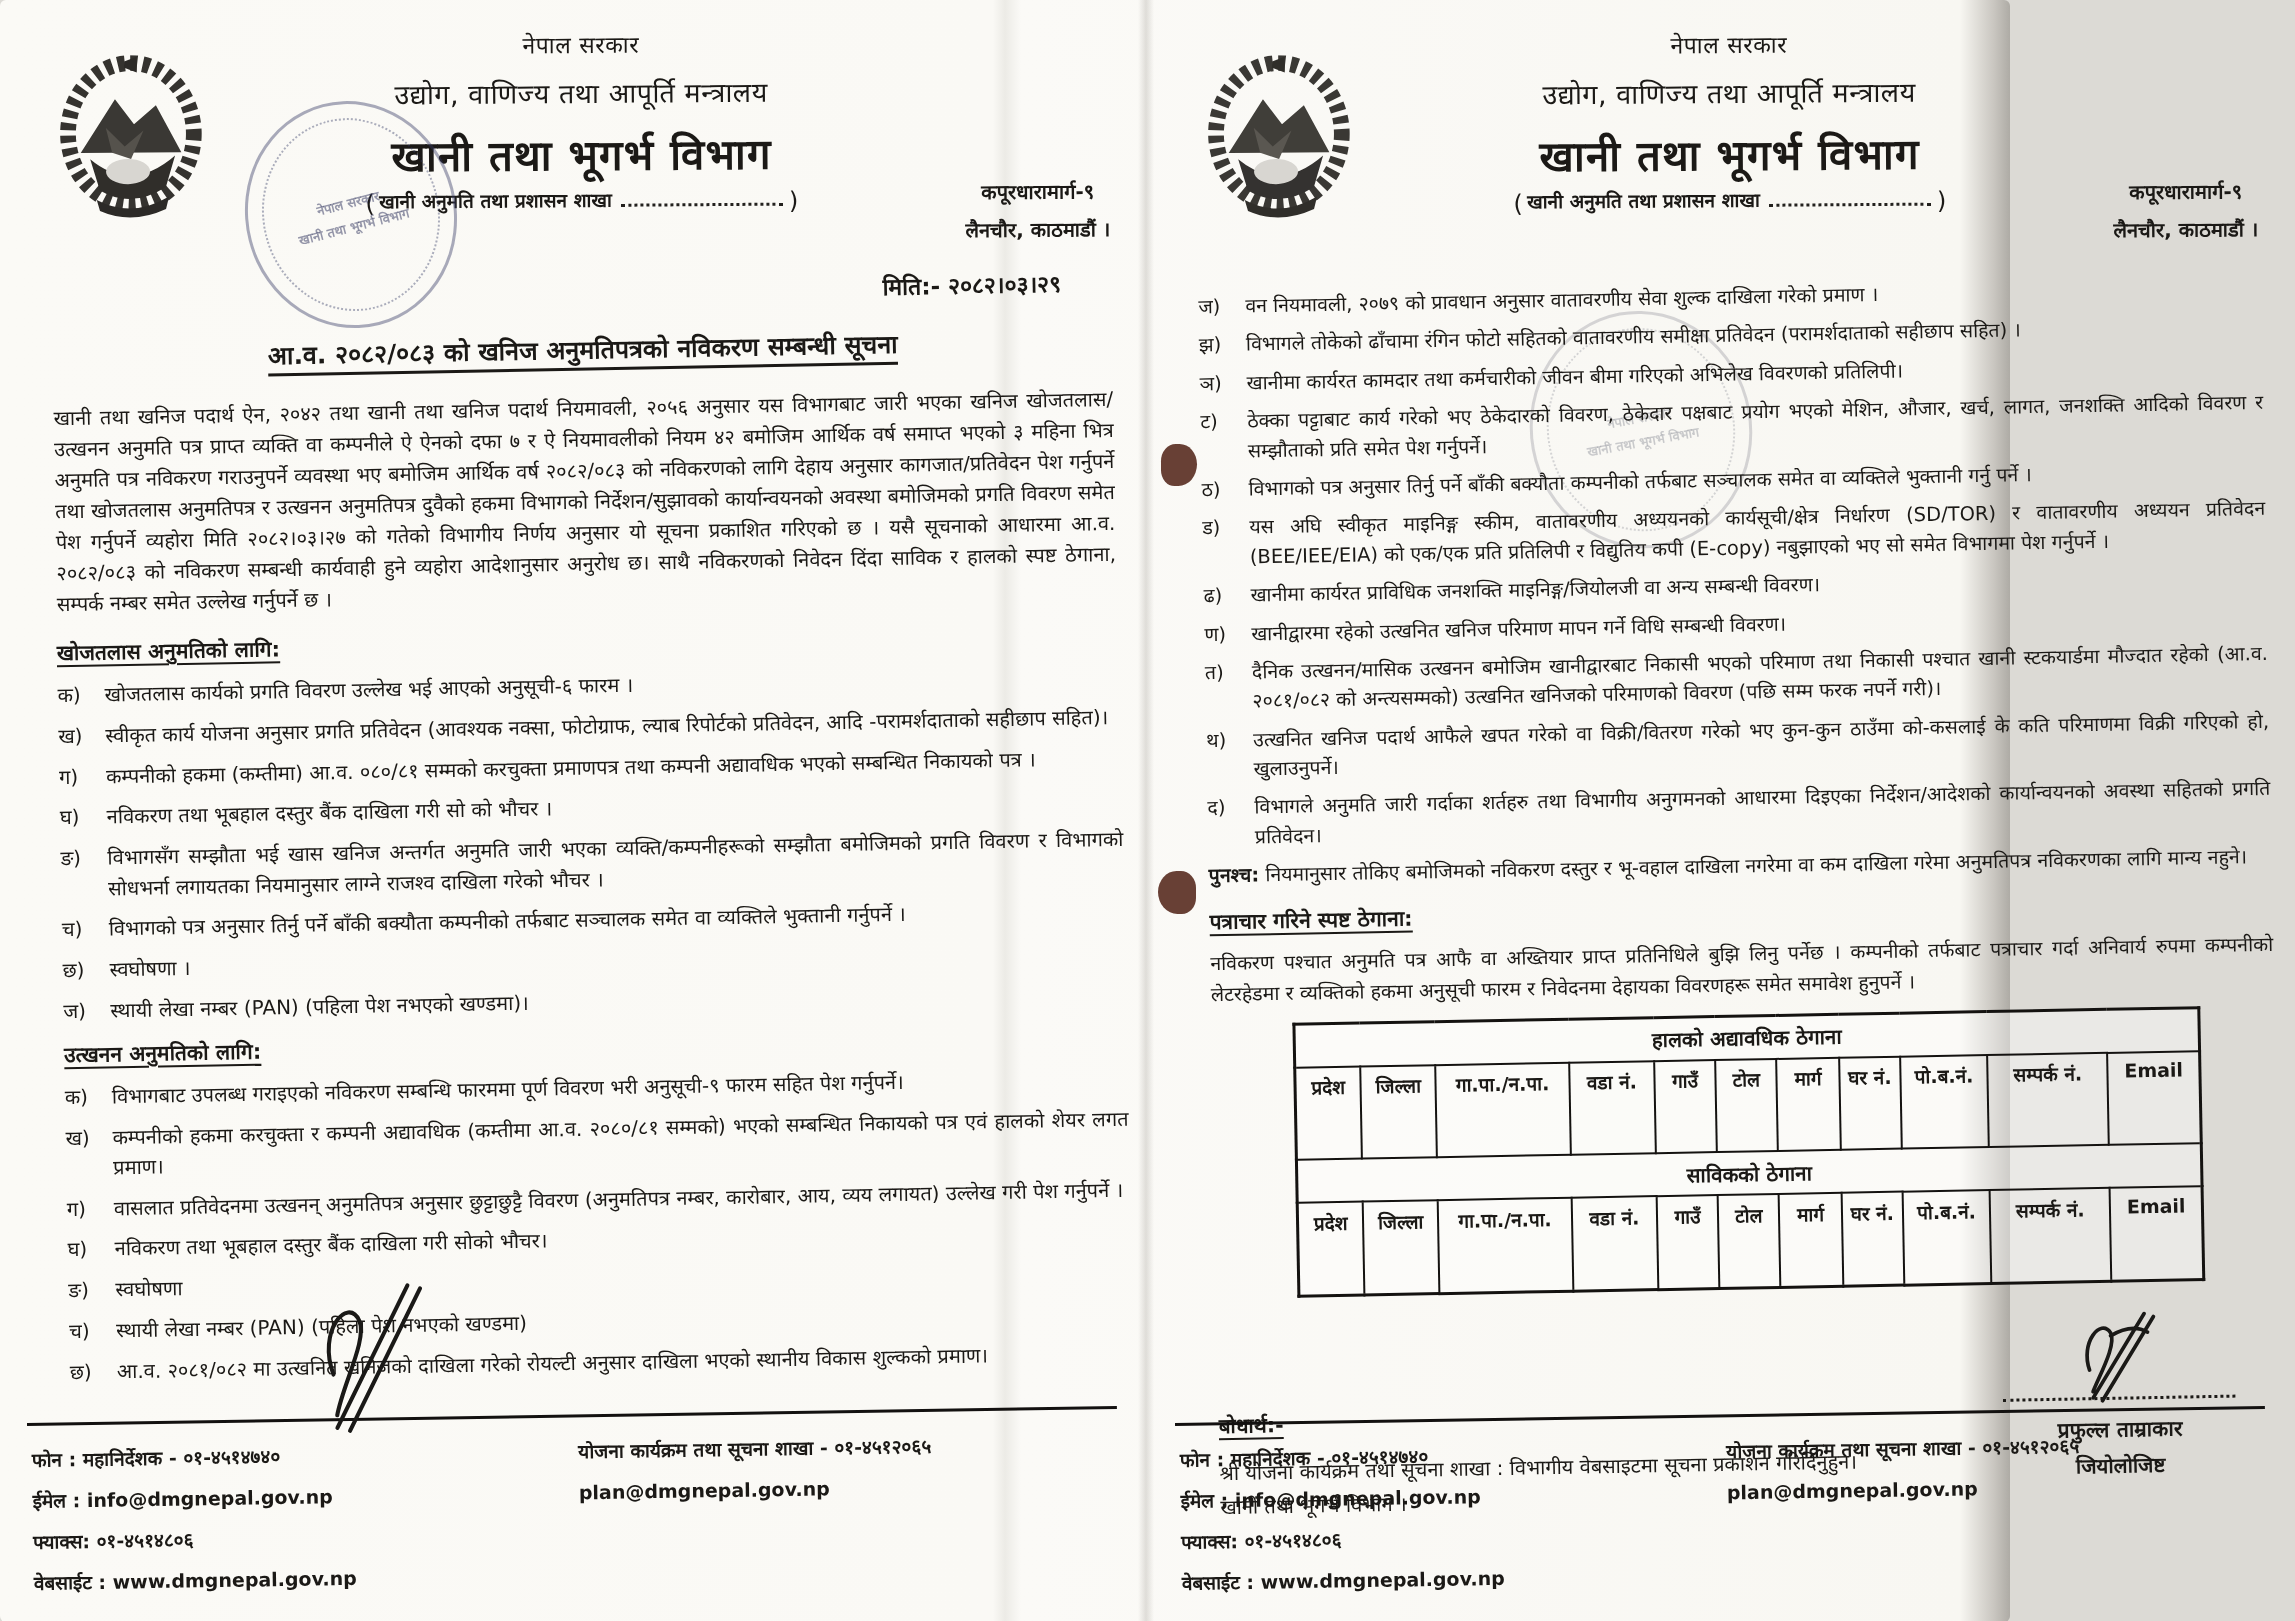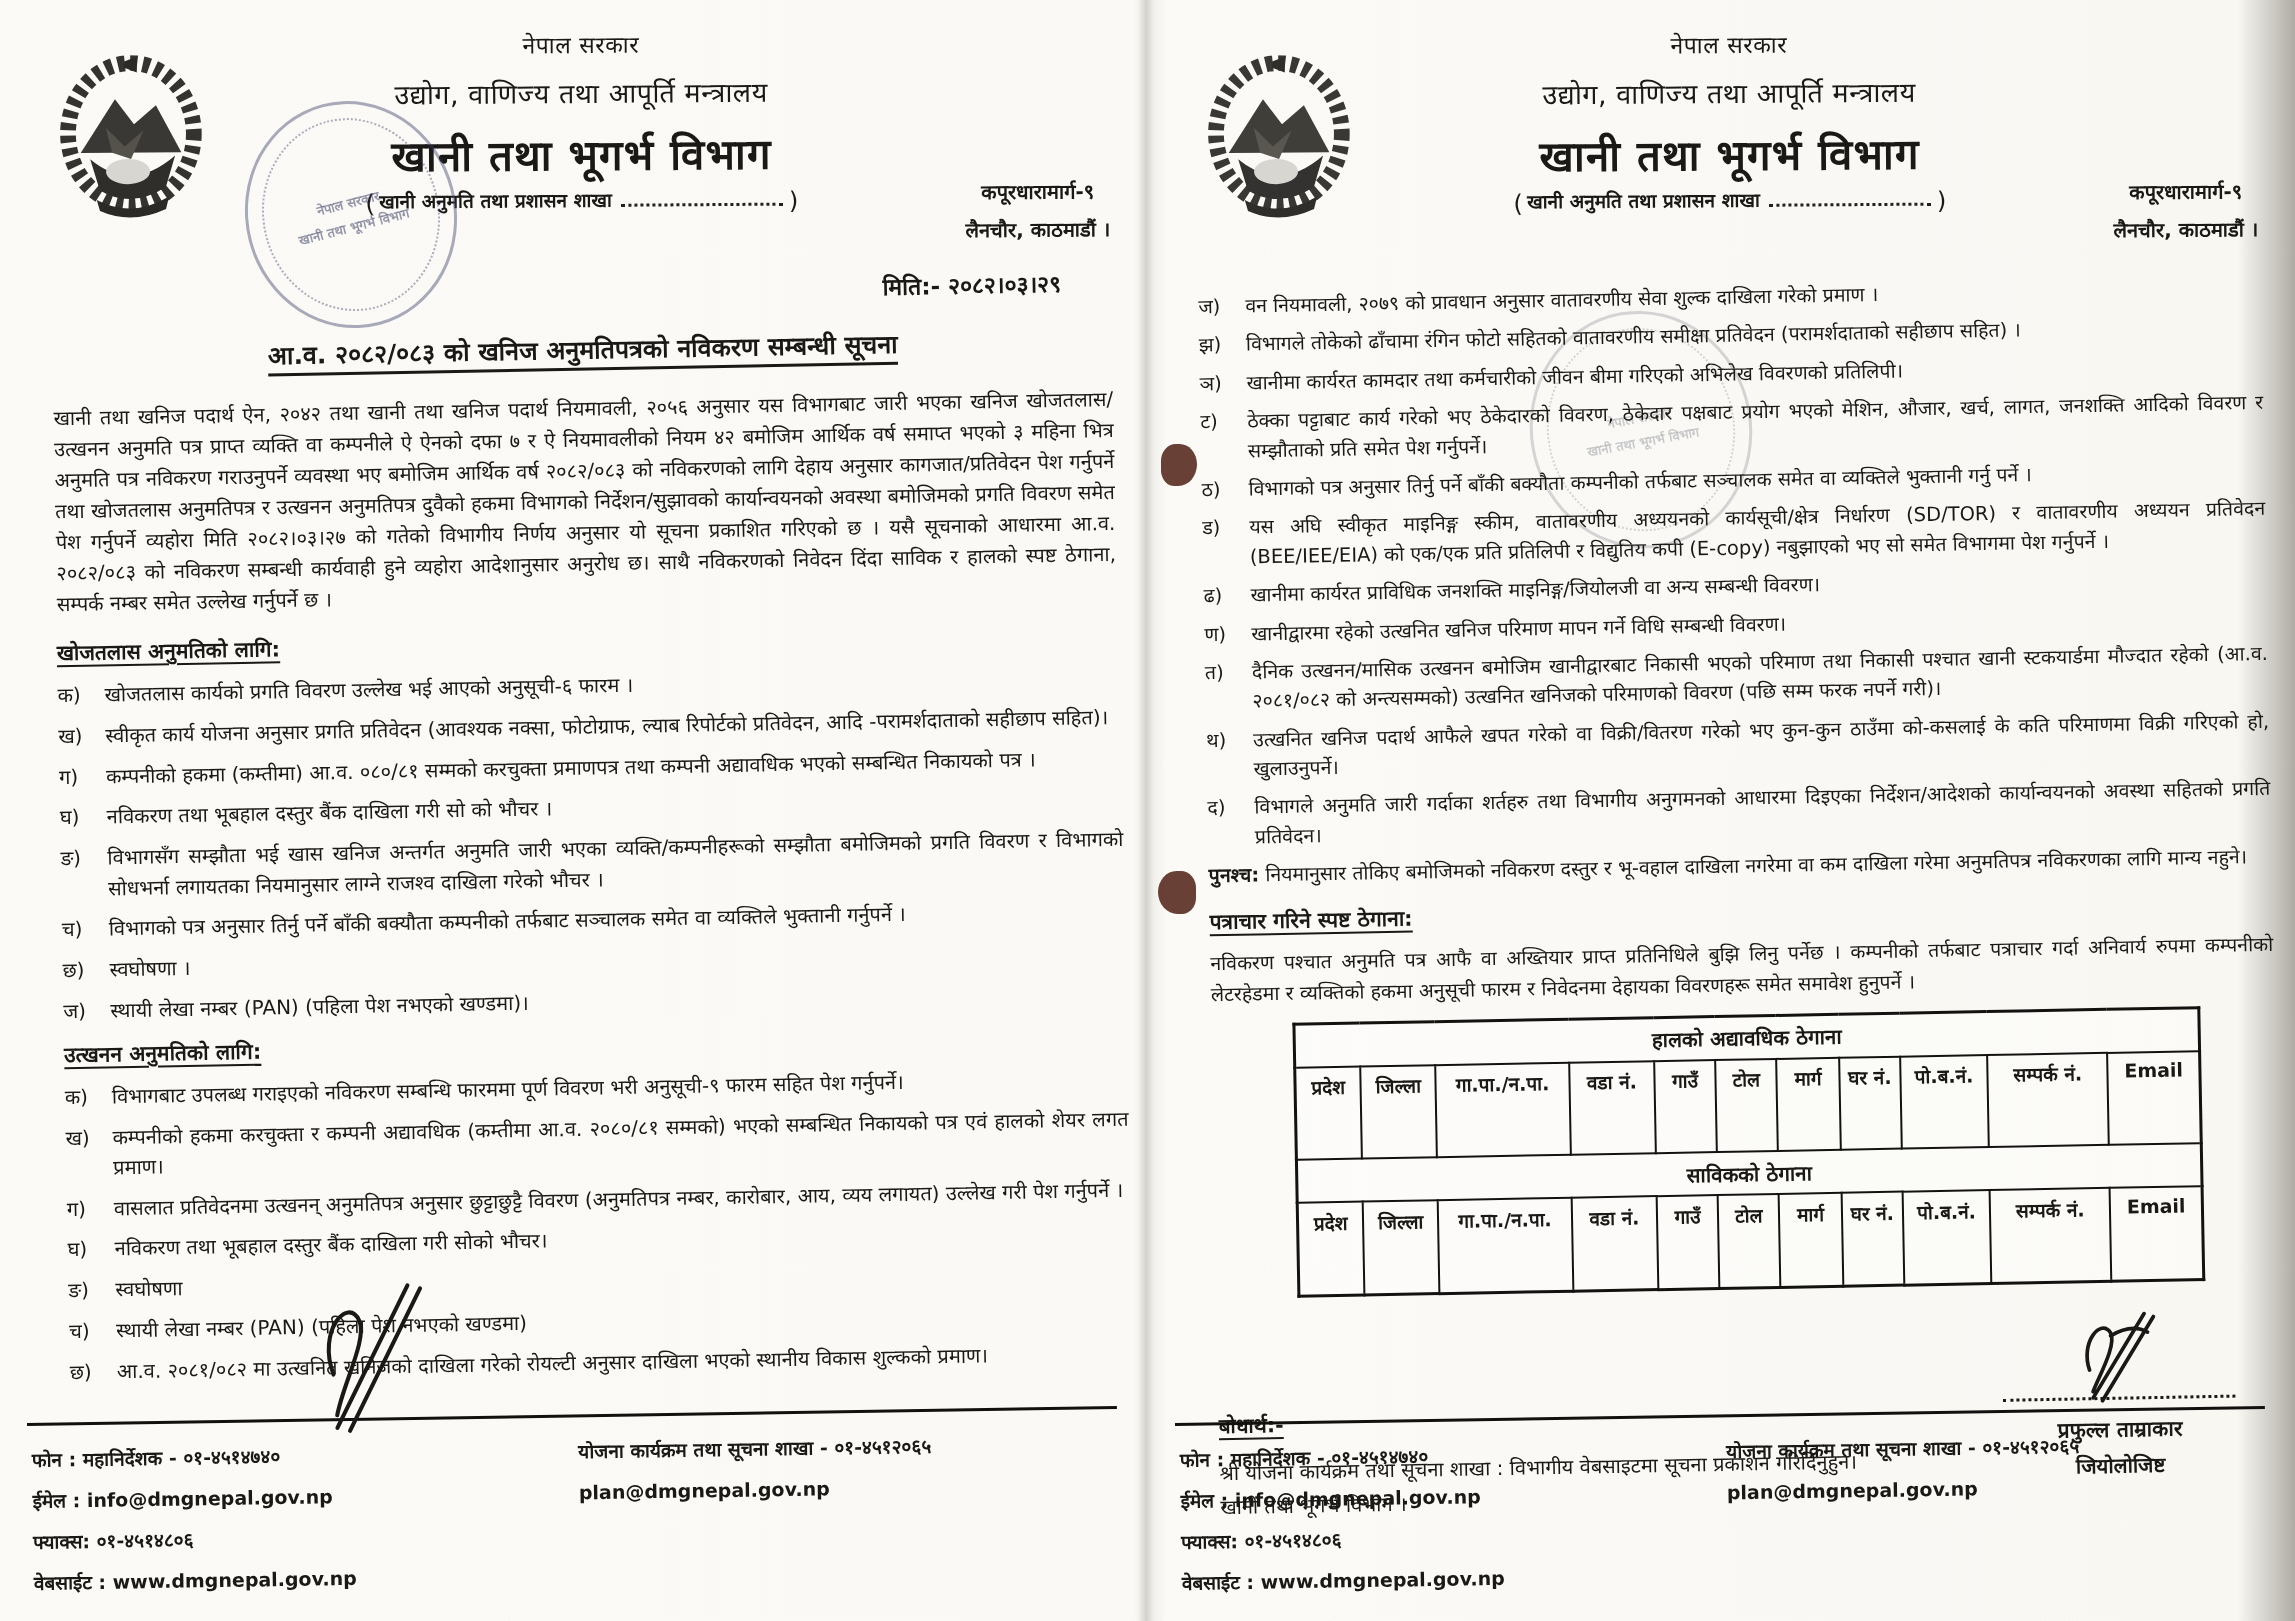--- a/index.html
+++ b/index.html
@@ -2,22 +2,22 @@
 <html style="font-size:8.7px"><head>
 <meta charset="utf-8">
 <style>
   html,body{margin:0;padding:0;}
   body{
     width:2295px;height:1622px;overflow:hidden;
     background:#dcdad5;
     font-family:"DejaVu Sans","Liberation Sans",sans-serif;
     color:#1b1916;
   }
-  .scan{position:relative;width:2295px;height:1622px;
-    background:linear-gradient(90deg,#fbfaf6 0%,#faf9f5 49.4%,#ecebe6 50%,#fbfaf7 50.8%,#f8f7f2 97.5%,#c9c6c0 99.2%,#aeaba5 100%);}
+  .scan{position:relative;width:2010px;height:1622px;
+    background:linear-gradient(90deg,#fbfaf6 0%,#faf9f5 49.4%,#ecebe6 50%,#fbfaf7 50.8%,#f8f7f2 97.5%,#c9c6c0 99.2%,#aeaba5 100%);border-radius:6px;}
   .seam{position:absolute;left:1138px;top:0;width:16px;height:1622px;
     background:linear-gradient(90deg,rgba(0,0,0,0) 0%,rgba(110,105,95,.20) 50%,rgba(0,0,0,0) 100%);}
   .page{position:absolute;top:0;width:1148px;height:1622px;box-sizing:border-box;overflow:hidden;}
   .page-left{left:0;}
   .page-right{left:1148px;}
   .page-inner{position:relative;height:100%;box-sizing:border-box;padding:18.4px 35px 0 50px;}
 
   
   .ph{position:relative;text-align:center;min-height:253px;transform:rotate(-0.4deg);}
   .emblem{position:absolute;left:2.2px;top:34px;width:158px;height:173px;}

